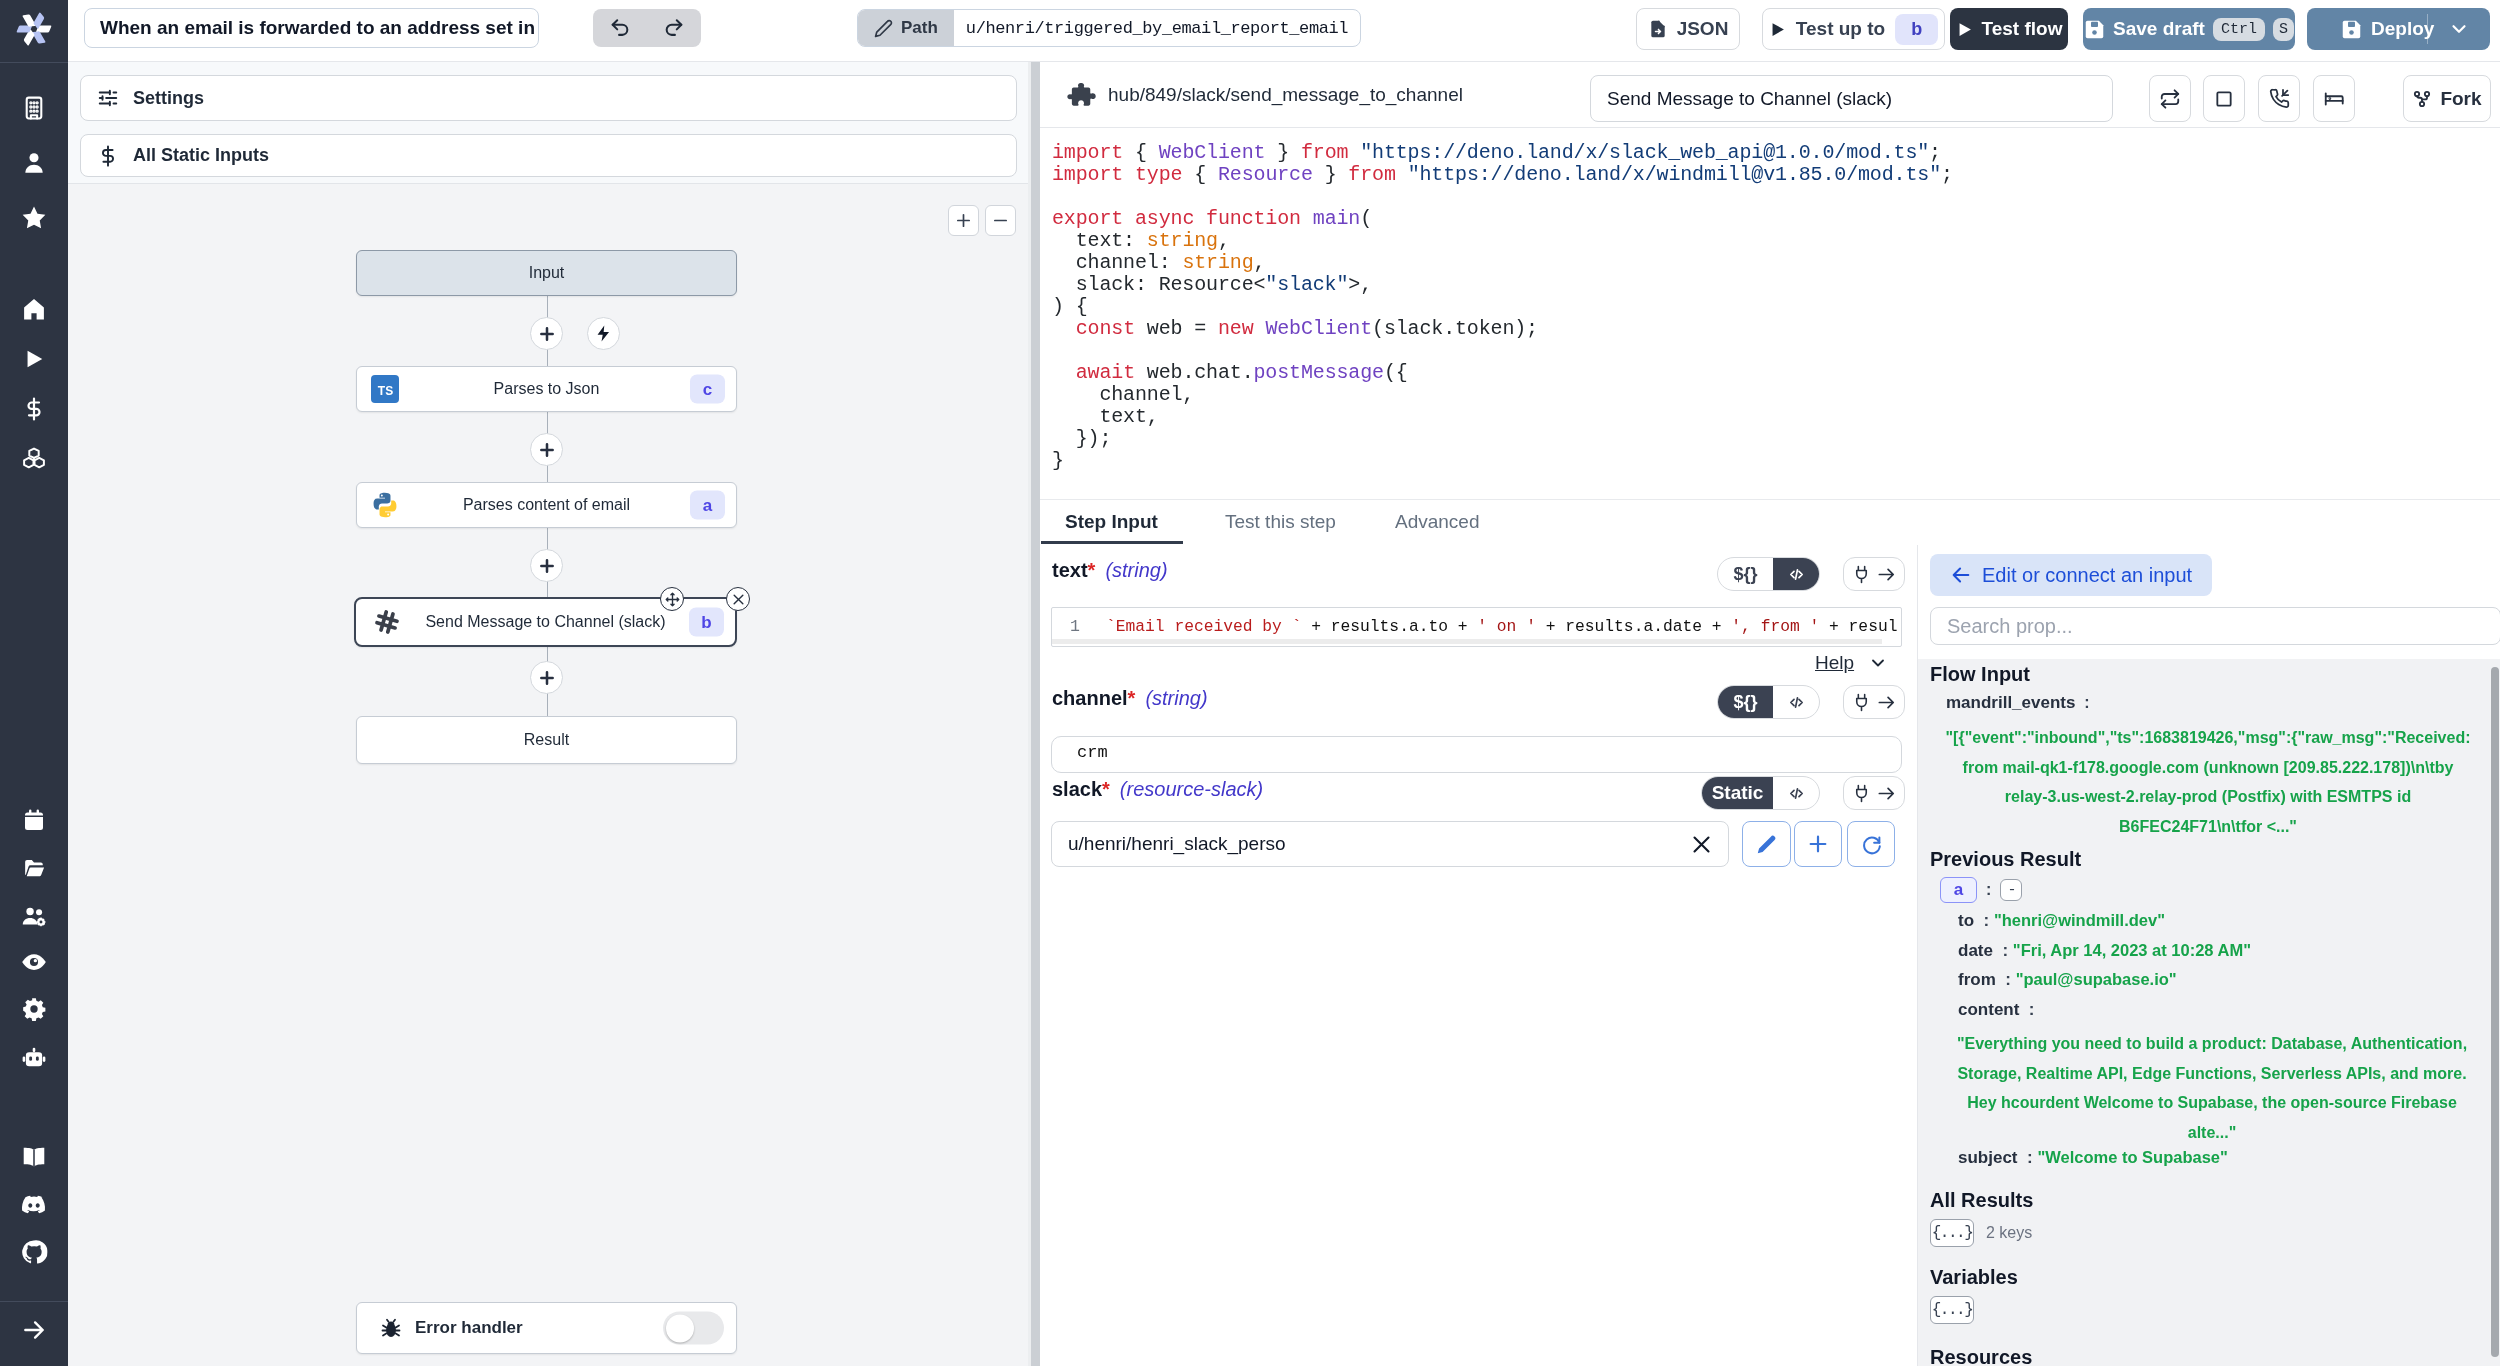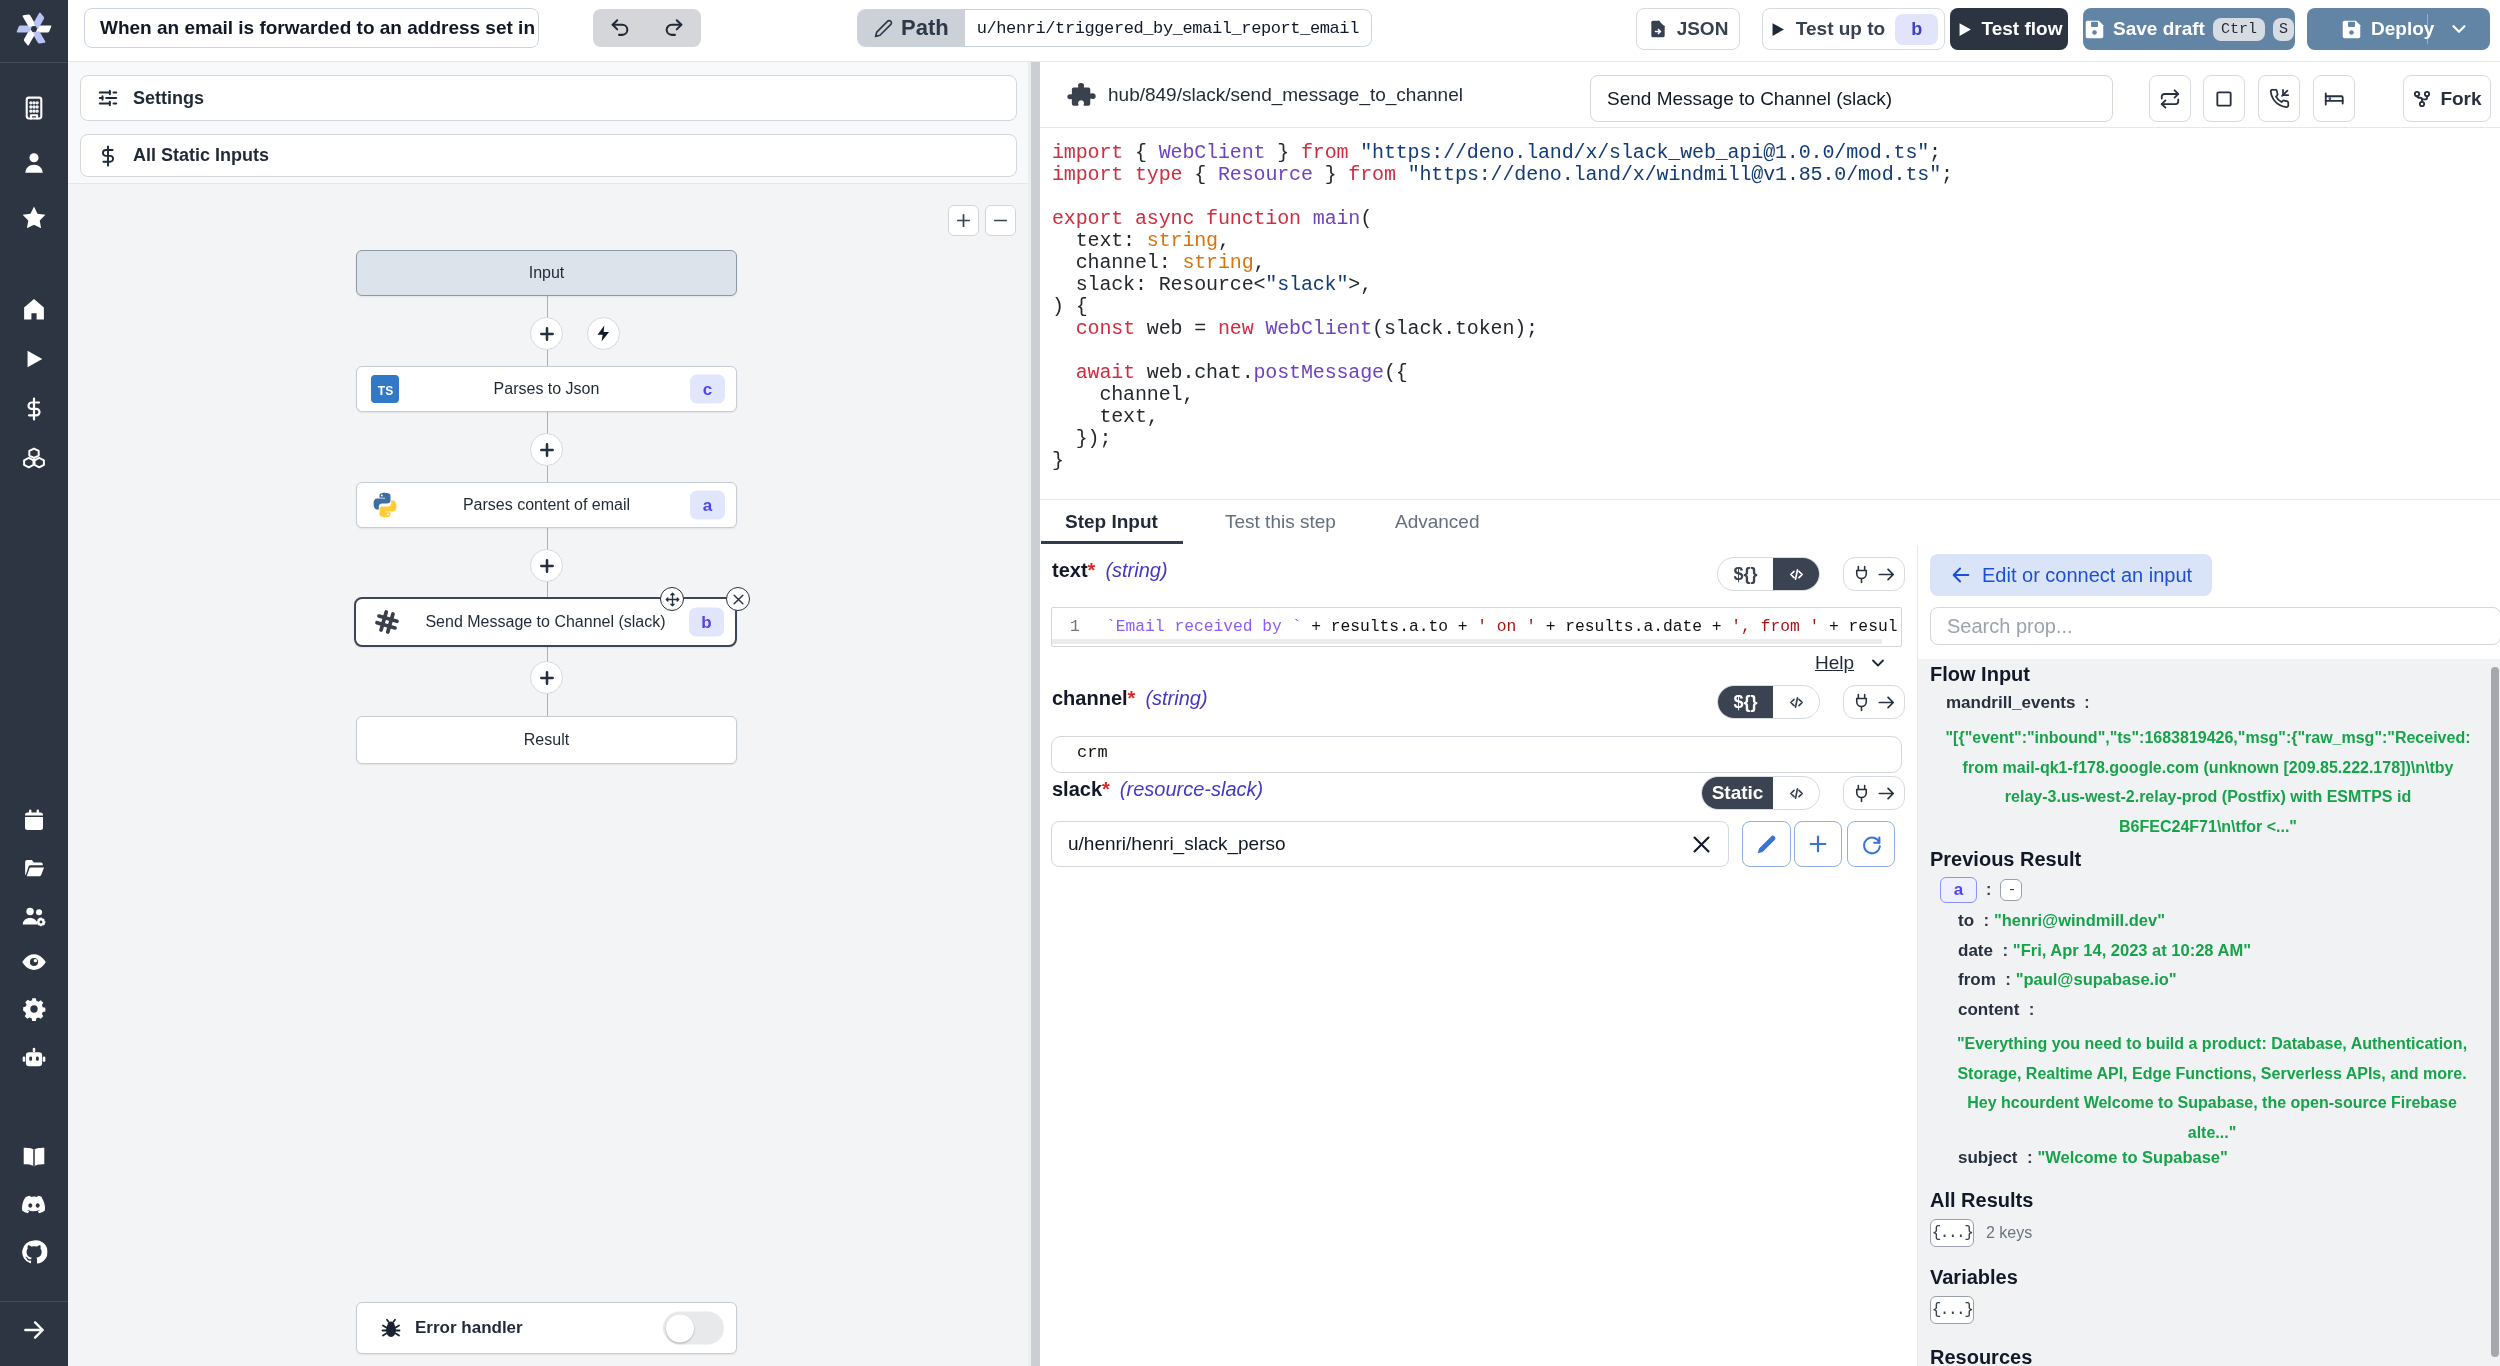--- a/index.html
+++ b/index.html
@@ -12,21 +12,21 @@
   #sidebar { position:absolute; left:0; top:0; width:68px; height:1366px; background:#2d3442; }
   #sidebar .icn { position:absolute; left:50%; transform:translate(-50%,-50%); }
   #sidebar .sep { position:absolute; left:0; top:62px; width:68px; height:1px; background:#434b5c; }
 
   
   #topbar { position:absolute; left:68px; top:0; width:2432px; height:62px; background:#fff; border-bottom:1px solid #e5e7eb; }
   .titlebox { position:absolute; left:16px; top:8px; width:455px; height:40px; border:1px solid #cbd5e1; border-radius:8px; overflow:hidden; white-space:nowrap; font-weight:bold; font-size:19px; line-height:38px; padding-left:15px; color:#111827; }
   .undoredo { position:absolute; left:525px; top:9px; width:108px; height:38px; background:#d5d6da; border-radius:8px; display:flex; align-items:center; }
   .undoredo .half { width:54px; display:flex; justify-content:center; }
   .pathgrp { position:absolute; left:789px; top:9px; height:38px; border:1px solid #cbd5e1; border-radius:8px; display:flex; align-items:stretch; overflow:hidden; background:#fff; }
-  .pathlbl { background:#ccd1d8; display:flex; align-items:center; gap:8px; padding:0 16px; font-weight:bold; font-size:22px; color:#2f3846; }
+  .pathlbl { background:#ccd1d8; display:flex; align-items:center; gap:8px; padding:0 16px; font-weight:bold; font-size:17px; color:#2f3846; }
   .pathtxt { display:flex; align-items:center; padding:0 12px; font-family:"Liberation Mono",monospace; font-size:17px; color:#111827; letter-spacing:-0.4px; }
   .topbtn { position:absolute; top:8px; height:42px; border-radius:8px; display:flex; align-items:center; justify-content:center; gap:9px; font-size:19px; font-weight:bold; }
   .btn-light { background:#fff; border:1px solid #d7dade; color:#374151; }
   .btn-dark { background:#2c3441; color:#fff; }
   .btn-steel { background:#6285a6; color:#fff; }
   .kbd { background:#d6dce2; color:#1f2937; font-family:"Liberation Mono",monospace; font-size:15px; border-radius:8px; padding:3px 8px; font-weight:normal; }
   .badge-b { background:#e1e4fb; color:#4040c0; border-radius:8px; font-size:18px; font-weight:bold; padding:5px 16px; }
 
   
   #flowpanel { position:absolute; left:68px; top:62px; width:960px; height:1304px; background:#f7f9fb; }
@@ -525,21 +525,21 @@
       <svg width="19" height="19" viewBox="0 0 24 24" fill="none" stroke="#27303f" stroke-width="2" stroke-linecap="round" stroke-linejoin="round">
         <path d="M8 2v5M16 2v5M6 7h12v4a6 6 0 01-6 6 6 6 0 01-6-6zM12 17v5"></path>
       </svg>
       <svg width="19" height="19" viewBox="0 0 24 24" fill="none" stroke="#27303f" stroke-width="2.2" stroke-linecap="round" stroke-linejoin="round">
         <path d="M3 12h17M14 5.5L20.5 12 14 18.5"></path>
       </svg>
     </div>
     <div class="minieditor" style="top:62px; height:40px; border-radius:2px;">
       <div style="position:absolute; left:0; bottom:2px; width:830px; height:5px; background:#ececec;"></div>
       <span class="mono" style="position:absolute; left:18px; top:9px; font-size:16.5px; color:#6e7681;">1</span>
-      <span class="mono" style="position:absolute; left:54px; top:9px; font-size:16.3px; color:#111; white-space:pre;"><span style="color:#8b5cf6">`Email received by `</span> + results.a.to + <span style="color:#a31515">' on '</span> + results.a.date + <span style="color:#a31515">', from '</span> + resul</span>
+      <span class="mono" style="position:absolute; left:54px; top:9px; font-size:16.3px; color:#111; white-space:pre;"><span style="color:#b91c1c">`Email received by `</span> + results.a.to + <span style="color:#a31515">' on '</span> + results.a.date + <span style="color:#a31515">', from '</span> + resul</span>
     </div>
     <div style="position:absolute; left:775px; top:107px; font-size:19px; color:#1f2937; display:flex; align-items:center; gap:14px;">
       <span style="text-decoration:underline;">Help</span>
       <svg width="20" height="20" viewBox="0 0 24 24" fill="none" stroke="#1f2937" stroke-width="2.2" stroke-linecap="round" stroke-linejoin="round">
         <path d="M6 9l6 6 6-6"></path>
       </svg>
     </div>
 
     <div class="flabel" style="left:12px; top:142px;"><span class="nm">channel</span><span class="st">*</span><span class="ty">(string)</span></div>
     <div class="toggle" style="left:677px; top:140px;">

